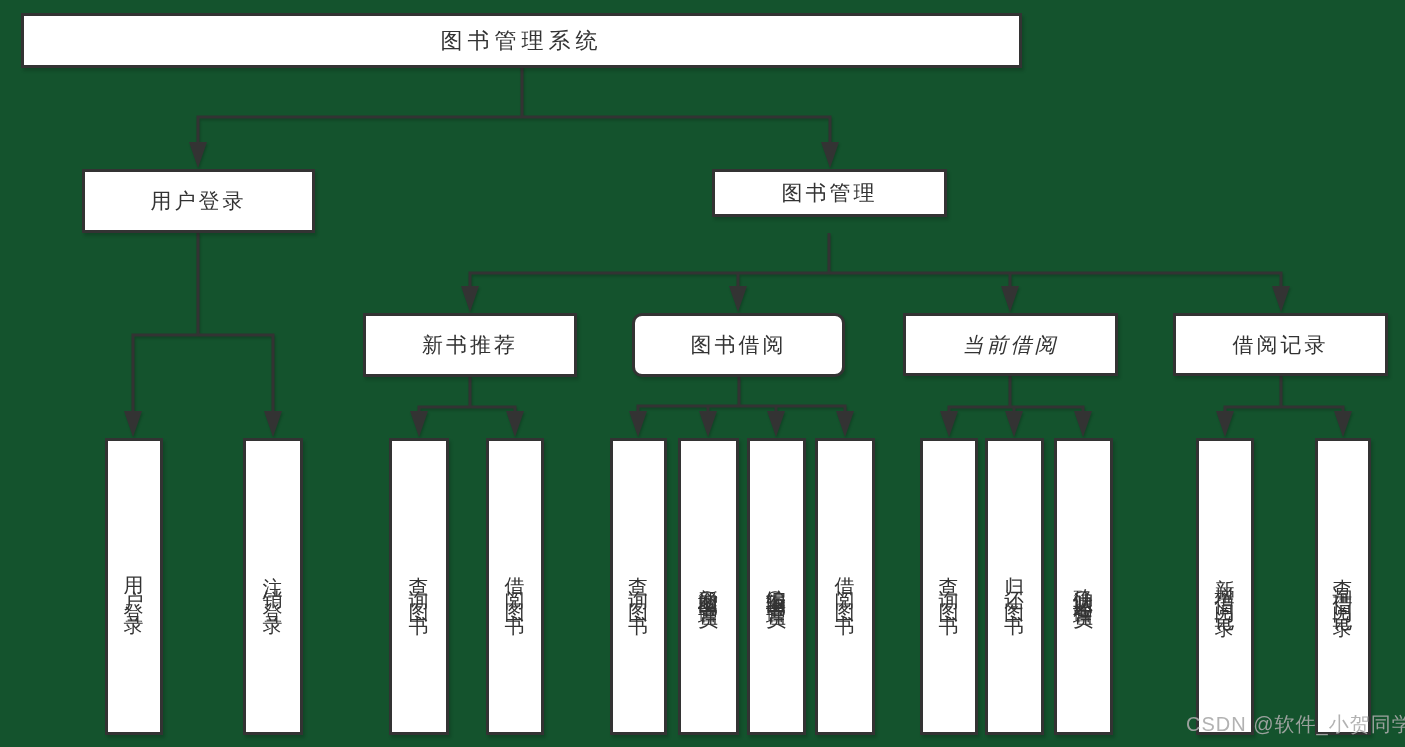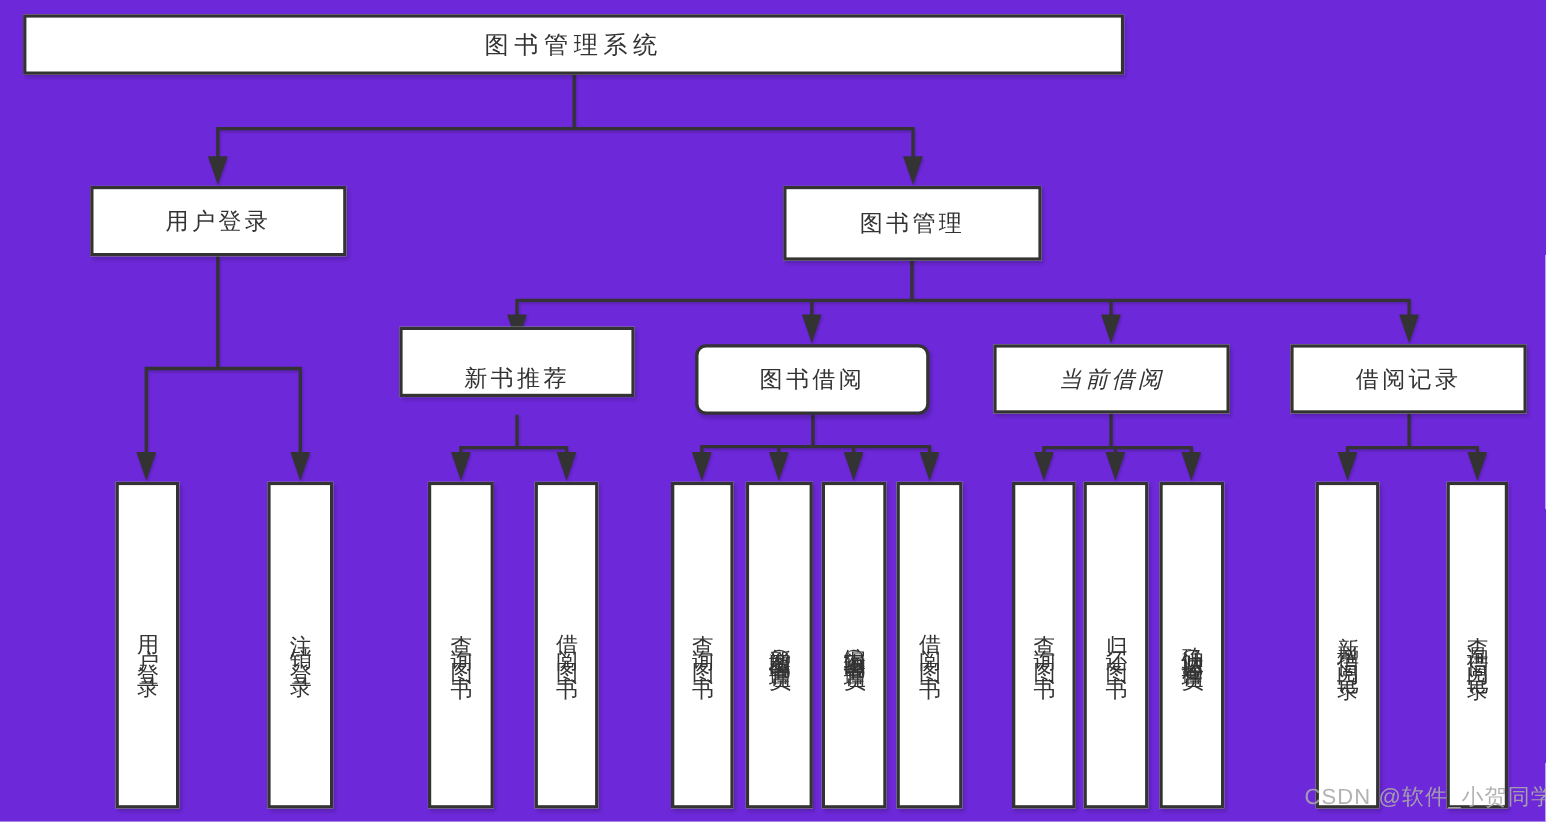--- a/index.html
+++ b/index.html
@@ -1,19 +1,19 @@
 <!DOCTYPE html>
 <html><head>
 <meta charset="utf-8">
 <style>
   html,body{margin:0;padding:0;background:#ffffff;}
   #canvas{
     position:relative;
     width:1405px;height:747px;
-    background:#6d28d9;
+    background:#14532d;
     font-family:"Liberation Sans", sans-serif;
     overflow:hidden;
   }
   .box{
     position:absolute;
     background:#ffffff;
     border:3px solid #333333;
     box-sizing:border-box;
     display:flex;
     align-items:center;
@@ -112,25 +112,25 @@
     </g>
   </svg>
 
   <div class="box" style="left:21px;top:13px;width:1001px;height:55px;">
     <span class="hlabel title-label">图书管理系统</span>
   </div>
 
   <div class="box" style="left:82px;top:169px;width:233px;height:64px;">
     <span class="hlabel">用户登录</span>
   </div>
-  <div class="box" style="left:712px;top:169px;width:235px;height:68px;">
+  <div class="box" style="left:712px;top:169px;width:235px;height:48px;">
     <span class="hlabel">图书管理</span>
   </div>
 
-  <div class="box" style="left:363px;top:297px;width:214px;height:64px;align-items:flex-end;">
+  <div class="box" style="left:363px;top:313px;width:214px;height:64px;">
     <span class="hlabel">新书推荐</span>
   </div>
   <div class="box" style="left:632px;top:313px;width:213px;height:64px;border-radius:10px;">
     <span class="hlabel">图书借阅</span>
   </div>
   <div class="box" style="left:903px;top:313px;width:215px;height:63px;font-style:italic;">
     <span class="hlabel">当前借阅</span>
   </div>
   <div class="box" style="left:1173px;top:313px;width:215px;height:63px;">
     <span class="hlabel">借阅记录</span>

